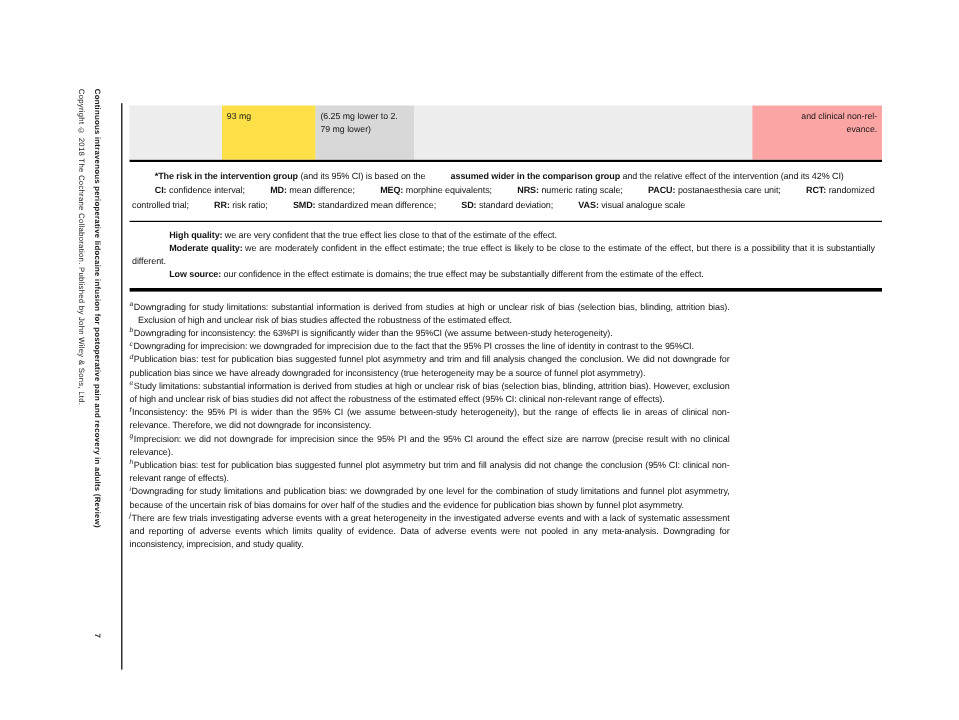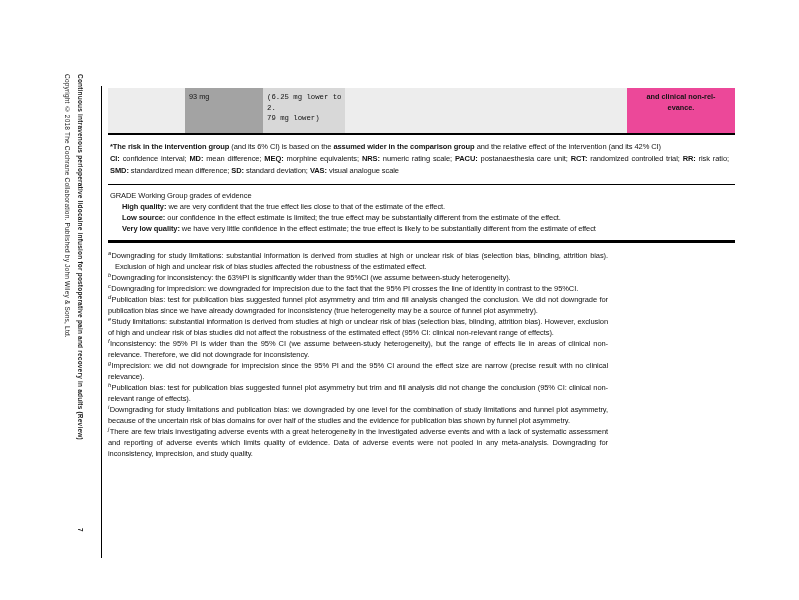--- a/index.html
+++ b/index.html
@@ -1,45 +1,45 @@
 <!DOCTYPE html>
 <html><head>
 <meta charset="utf-8">
 <style>
   html,body{margin:0;padding:0;}
   body{
     width:799px;height:600px;position:relative;overflow:hidden;
     background:#ffffff;color:#141414;
     font-family:"Liberation Sans","DejaVu Sans",sans-serif;
   }
-  .b{font-weight:bold;}
+  .b{font-weight:bold;margin-left:19px;}
 
   
   .side-text{
     position:absolute;writing-mode:vertical-rl;white-space:nowrap;
     font-size:6.5px;letter-spacing:.2px;color:#1a1a1a;
   }
   .side-title{left:77px;top:74px;font-weight:bold;}
   .side-copy{left:64px;top:74px;}
   .side-page{left:77px;top:528px;font-weight:bold;writing-mode:vertical-rl;position:absolute;font-size:6.5px;}
 
   
   .vrule{position:absolute;left:101px;top:86px;width:1px;height:472px;background:#000;}
 
   
   .content{position:absolute;left:108px;top:88px;width:627px;}
 
   
   .sof-row{display:flex;height:45px;background:#ededed;border-bottom:2px solid #000;font-size:7.3px;line-height:10.5px;}
   .cell{padding:4px 3px 0 4px;box-sizing:border-box;}
   .cell-blank{width:77px;background:#ededed;}
-  .cell-dose{width:78px;background:#a3a3a3;}
-  .cell-range{width:82px;background:#d8d8d8;white-space:pre-line;font-family:Liberation Mono, monospace;}
+  .cell-dose{width:78px;background:#fde047;}
+  .cell-range{width:82px;background:#d8d8d8;white-space:pre-line;}
   .cell-spacer{flex:1;background:#ededed;}
-  .cell-comment{width:108px;background:#ec4899;font-weight:bold;text-align:center;white-space:pre-line;padding-right:4px;}
+  .cell-comment{width:108px;background:#fca5a5;font-weight:normal;text-align:right;white-space:pre-line;padding-right:4px;}
 
   .note-row{background:#fff;border-bottom:1px solid #000;padding:6px 6px 7px 2px;
     font-size:7.5px;line-height:12px;letter-spacing:-0.08px;text-align:justify;}
   .grade-row{background:#fff;border-bottom:3px solid #000;padding:5px 6px 6px 2px;
     font-size:7.5px;line-height:11px;letter-spacing:-0.08px;text-align:justify;}
   .grade-line .b{margin-right:2px;padding-left:12px;}
 
   
   .footnotes{margin-top:7px;width:500px;font-size:7.5px;line-height:11px;letter-spacing:-0.08px;text-align:justify;}
   .fn{margin:0;}
@@ -61,33 +61,32 @@
     <div class="cell cell-blank"></div>
     <div class="cell cell-dose">93 mg</div>
     <div class="cell cell-range">(6.25 mg lower to 2.
 79 mg lower)</div>
     <div class="cell cell-spacer"></div>
     <div class="cell cell-comment">and clinical non-rel-
 evance.</div>
   </div>
 
   <div class="note-row">
-    <div><span class="b">*The risk in the intervention group </span><span>(and its 6% CI) is based on the </span><span class="b">assumed wider in the comparison group </span><span>and the relative effect of the intervention (and its 42% CI)</span></div>
+    <div><span class="b">*The risk in the intervention group </span><span>(and its 95% CI) is based on the </span><span class="b">assumed wider in the comparison group </span><span>and the relative effect of the intervention (and its 42% CI)</span></div>
     <div><span class="b">CI:</span> confidence interval; <span class="b">MD:</span> mean difference; <span class="b">MEQ:</span> morphine equivalents; <span class="b">NRS:</span> numeric rating scale; <span class="b">PACU:</span> postanaesthesia care unit; <span class="b">RCT:</span> randomized controlled trial; <span class="b">RR:</span> risk ratio; <span class="b">SMD:</span> standardized mean difference; <span class="b">SD:</span> standard deviation; <span class="b">VAS:</span> visual analogue scale</div>
   </div>
 
   <div class="grade-row">
-    <div>GRADE Working Group grades of evidence</div>
 
       <div class="grade-line"><span class="b">High quality:</span><span>we are very confident that the true effect lies close to that of the estimate of the effect.</span></div>
 
+      <div class="grade-line"><span class="b">Moderate quality:</span><span>we are moderately confident in the effect estimate; the true effect is likely to be close to the estimate of the effect, but there is a possibility that it is substantially different.</span></div>
 
-      <div class="grade-line"><span class="b">Low source:</span><span>our confidence in the effect estimate is limited; the true effect may be substantially different from the estimate of the effect.</span></div>
+      <div class="grade-line"><span class="b">Low source:</span><span>our confidence in the effect estimate is domains; the true effect may be substantially different from the estimate of the effect.</span></div>
 
-      <div class="grade-line"><span class="b">Very low quality:</span><span>we have very little confidence in the effect estimate; the true effect is likely to be substantially different from the estimate of effect</span></div>
     </div>
 
   <div class="footnotes">
 
       <div class="fn hang"><sup class="fn-m">a</sup><span>Downgrading for study limitations: substantial information is derived from studies at high or unclear risk of bias (selection bias, blinding, attrition bias). Exclusion of high and unclear risk of bias studies affected the robustness of the estimated effect.</span></div>
 
       <div class="fn"><sup class="fn-m">b</sup><span>Downgrading for inconsistency: the 63%PI is significantly wider than the 95%CI (we assume between-study heterogeneity).</span></div>
 
       <div class="fn"><sup class="fn-m">c</sup><span>Downgrading for imprecision: we downgraded for imprecision due to the fact that the 95% PI crosses the line of identity in contrast to the 95%CI.</span></div>
 

